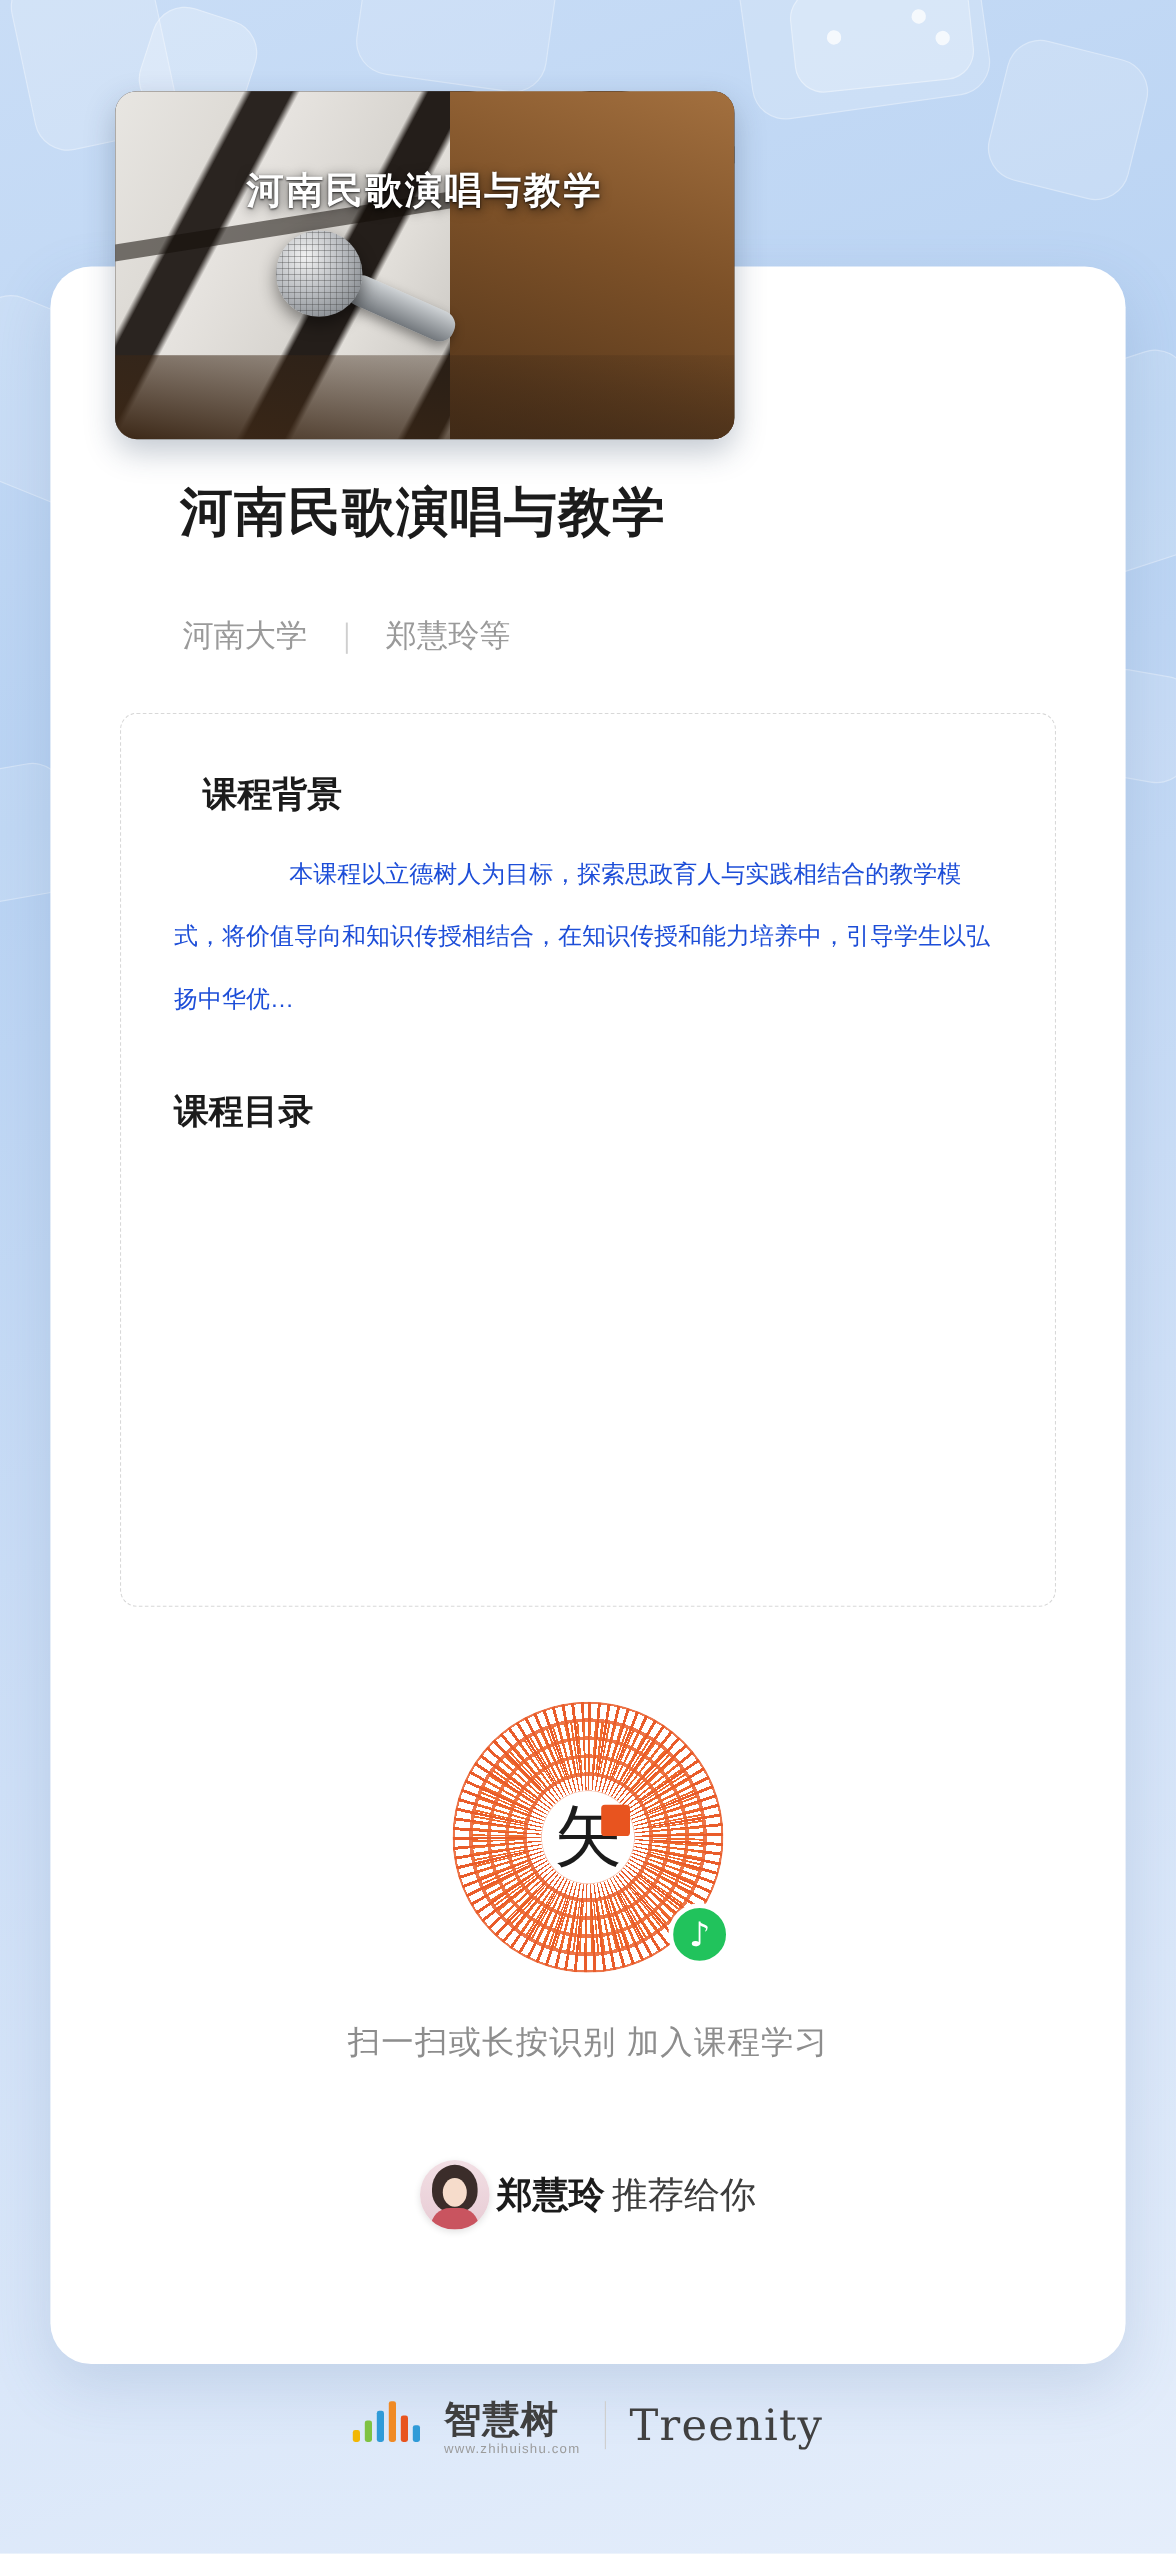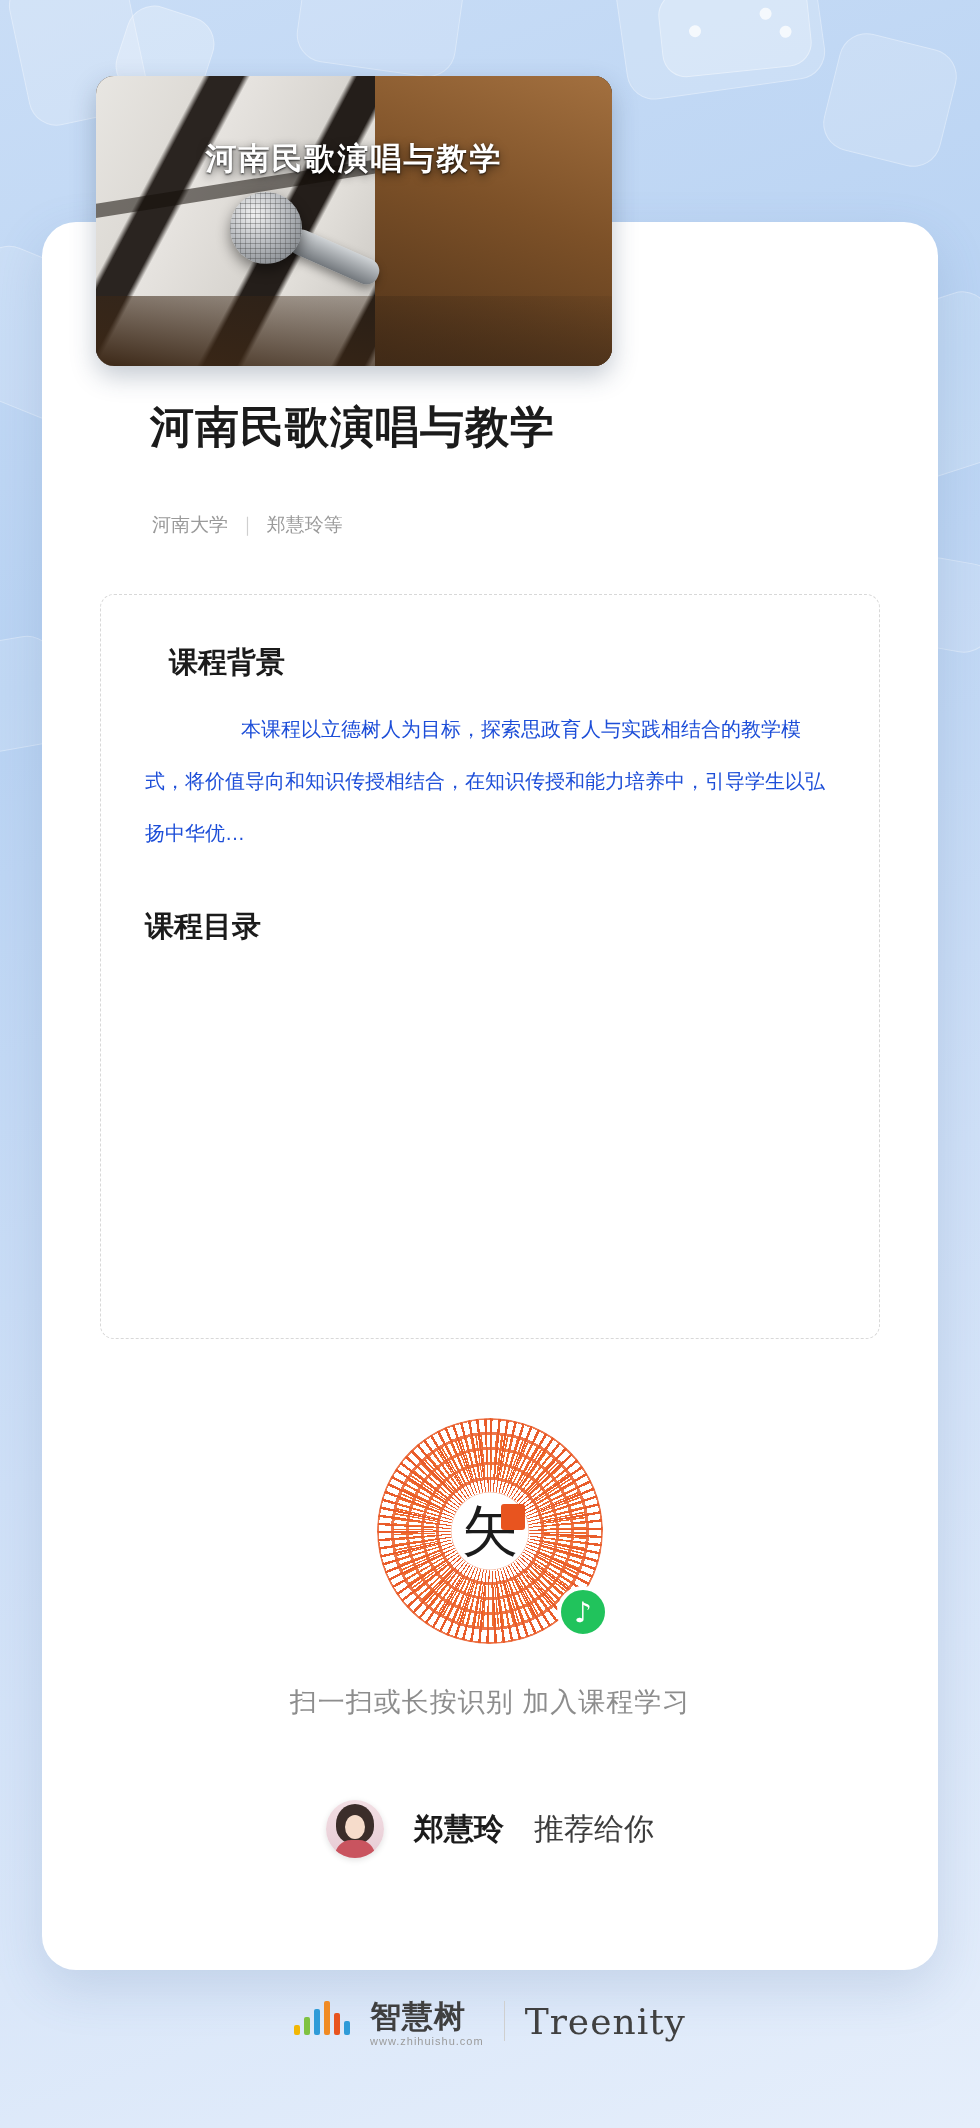--- a/index.html
+++ b/index.html
@@ -135,25 +135,25 @@
     top: 398px;
     font-size: 44px;
     font-weight: bold;
     color: #1b1b1b;
     letter-spacing: 1px;
   }
   .course-meta {
     position: absolute;
     left: 152px;
     top: 512px;
-    font-size: 19px;
+    font-size: 26px;
     color: #9a9a9a;
     display: flex;
     align-items: center;
-    gap: 10px;
+    gap: 20px;
   }
   .course-meta .sep { color: #cfcfcf; }
 
   
   .panel {
     position: absolute;
     left: 100px;
     top: 594px;
     width: 780px;
     height: 745px;
@@ -254,21 +254,21 @@
     letter-spacing: 1px;
   }
 
   
   .recommend {
     position: absolute;
     left: 0; right: 0; top: 1800px;
     display: flex;
     align-items: center;
     justify-content: center;
-    gap: 30px;
+    gap: 6px;
   }
   .avatar {
     width: 58px; height: 58px;
     border-radius: 50%;
     overflow: hidden;
     background: linear-gradient(180deg, #f2dfe4 0%, #e7cbd4 100%);
     position: relative;
     box-shadow: 0 2px 6px rgba(0,0,0,0.12);
   }
   .avatar .hair {

